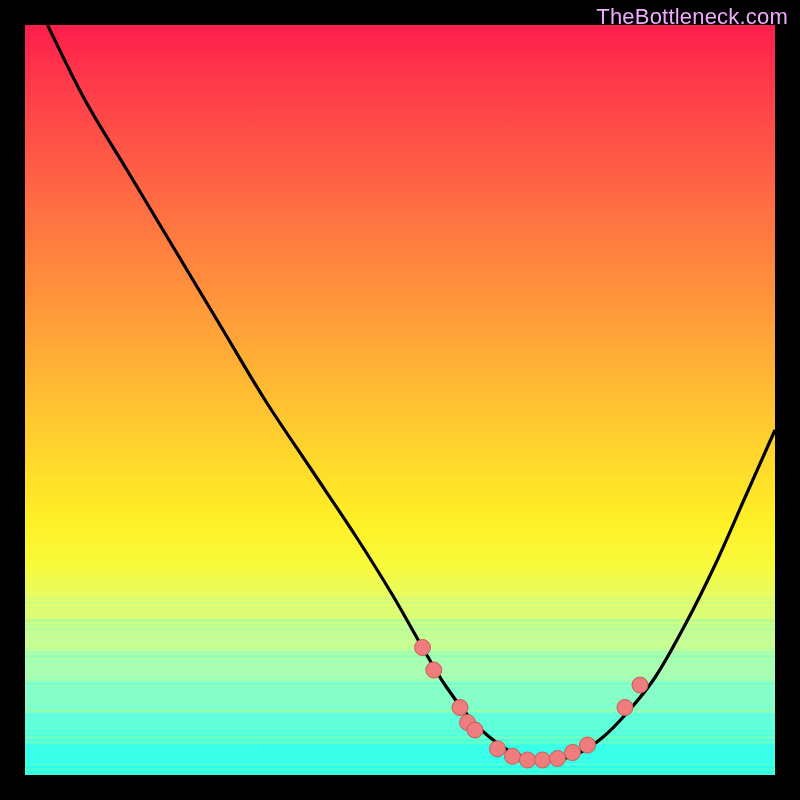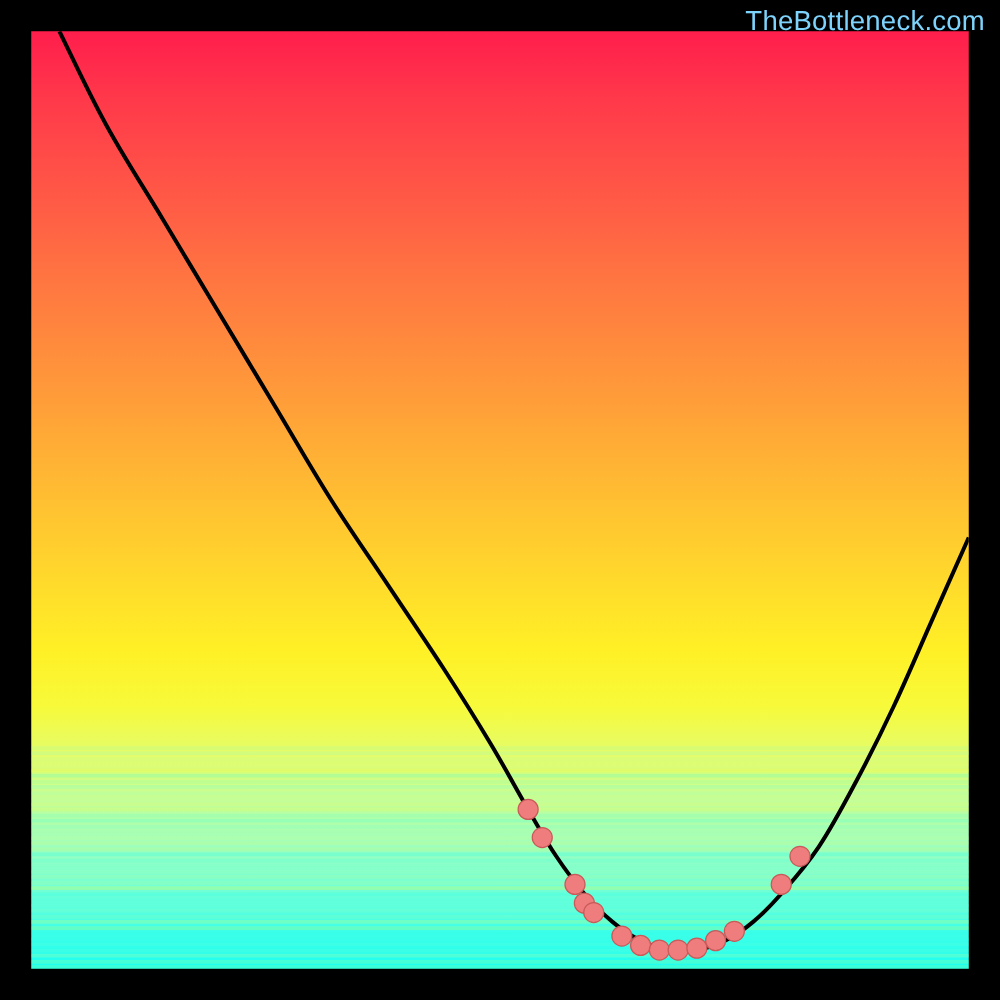--- a/index.html
+++ b/index.html
@@ -56,21 +56,21 @@
     position: absolute;
     left: 0;
     right: 0;
     height: 3px;
     opacity: 0.25;
   }
   .watermark {
     position: absolute;
     top: 4px;
     right: 12px;
-    color: #7dd3fc;
+    color: #f0abfc;
     font-size: 22px;
     font-weight: 500;
     letter-spacing: 0.2px;
     user-select: none;
   }
   svg.curve {
     position: absolute;
     top: 0;
     left: 0;
     width: 750px;

